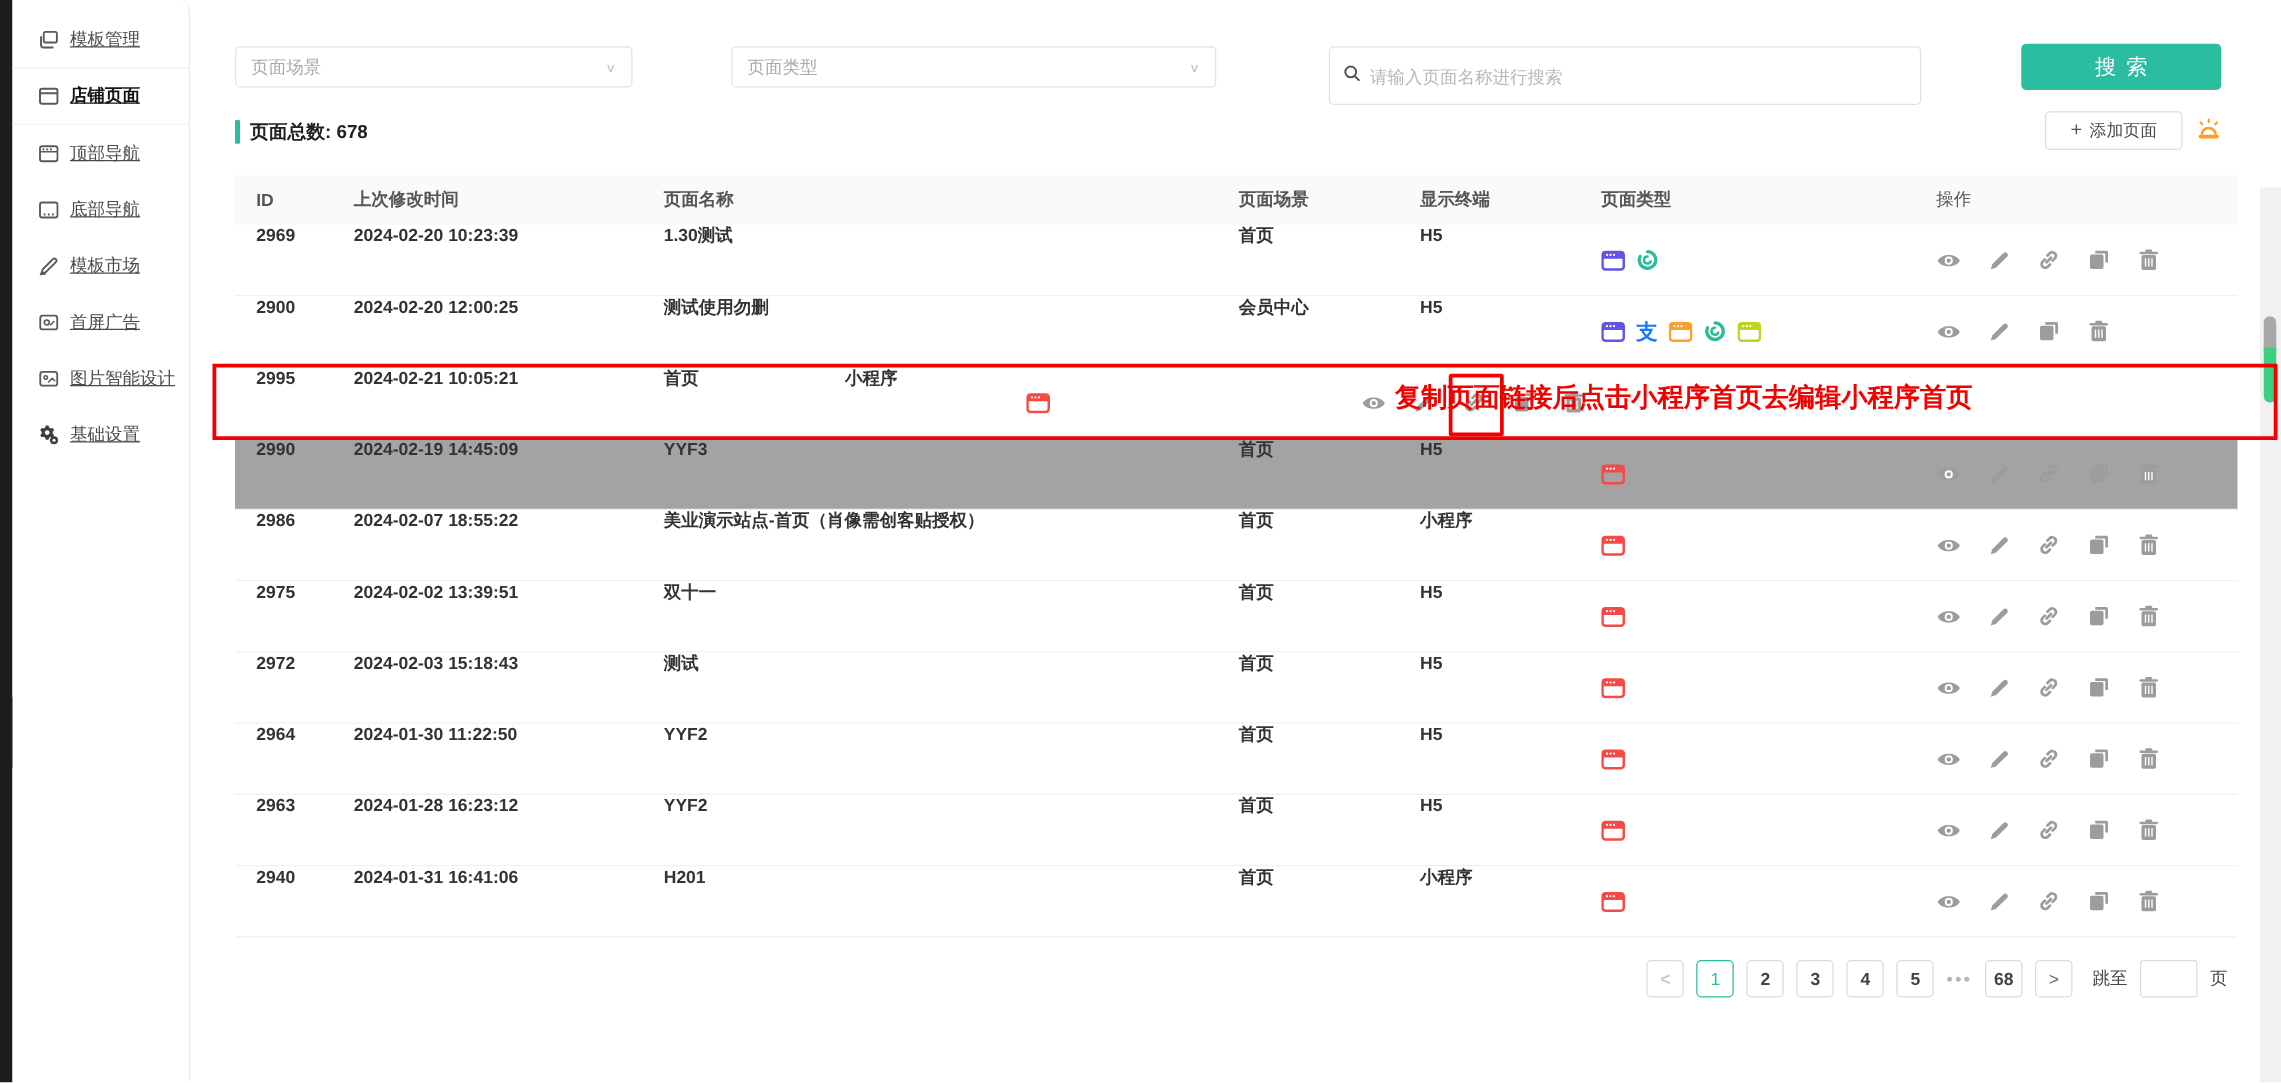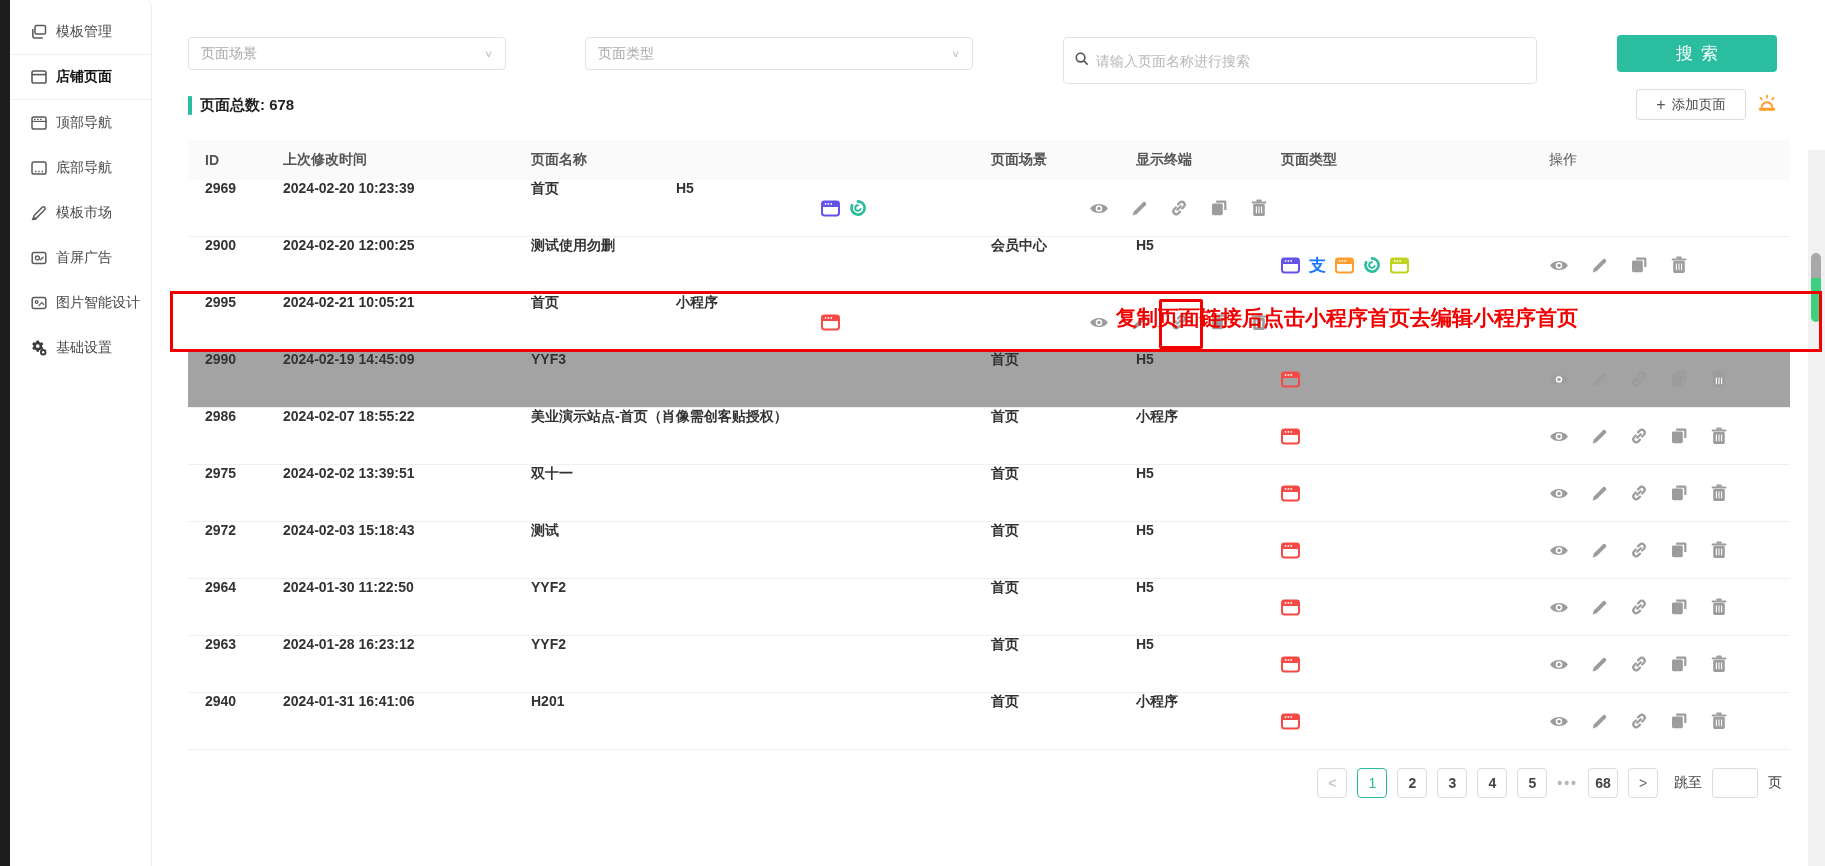--- a/index.html
+++ b/index.html
@@ -8,21 +8,21 @@
   .stage { position:relative; width:1825px; height:866px; background:#fff; }
 
   
   .left-strip { position:absolute; left:0; top:0; width:10px; height:866px; background:#1d1d1d; }
   .left-notch { position:absolute; left:0; top:558px; width:26px; height:56px; background:#1d1d1d; border-radius:0 4px 4px 0; }
 
   
   .sidebar { position:absolute; left:10px; top:0; width:142px; height:866px; background:#fff;
     border-right:1px solid #ebebeb; padding-top:10px; border-radius:0 8px 0 0; }
   .side-item { display:flex; align-items:center; gap:9px; height:45px; padding-left:20px;
-    font-size:14px; color:#4a4a4a; cursor:pointer; white-space:nowrap; }
+    font-size:14px; color:#4a4a4a; cursor:pointer; white-space:nowrap;text-decoration:underline; }
   .side-item.active { color:#141414; font-weight:700; }
   .side-item:nth-child(1), .side-item:nth-child(2) { border-bottom:1px solid #f0f0f0; }
   .side-ico { width:17px; height:17px; display:inline-flex; align-items:center; justify-content:center; flex:0 0 17px; }
   .side-ico svg { display:block; }
 
   
   .select { position:absolute; top:37px; height:33px; border:1px solid #e2e2e2; border-radius:4px;
     background:#fff; display:flex; align-items:center; justify-content:space-between;
     padding:0 12px; font-size:14px; color:#aaa; cursor:pointer; }
   .sel-scene { left:188px; width:318px; }
@@ -218,20 +218,21 @@
         <span class="c c-name">页面名称</span>
         <span class="c c-scene">页面场景</span>
         <span class="c c-term">显示终端</span>
         <span class="c c-type">页面类型</span>
         <span class="c c-ops" style="display: block; padding-left: 33px;">操作</span>
       </div>
     <div id="tbody">
         <div class="trow">
           <span class="c c-id">2969</span>
           <span class="c c-time">2024-02-20 10:23:39</span>
+          <span class="c c-name">1.30测试</span>
           <span class="c c-scene">首页</span>
           <span class="c c-term">H5</span>
           <span class="c c-type">
             <span style="display: inline-flex;">
               <svg width="19" height="17" viewBox="0 0 19 17">
                 <rect x="1" y="1.5" width="17" height="14" rx="2.4" fill="none" stroke="#6353e8" stroke-width="2"></rect>
                 <path d="M1 6.2 H18" stroke="#6353e8" stroke-width="1.6"></path>
                 <rect x="1" y="1.5" width="17" height="4.7" rx="2.4" fill="#6353e8"></rect>
                 <circle cx="4.6" cy="3.9" r=".9" fill="#fff"></circle>
                 <circle cx="7.4" cy="3.9" r=".9" fill="#fff"></circle>

